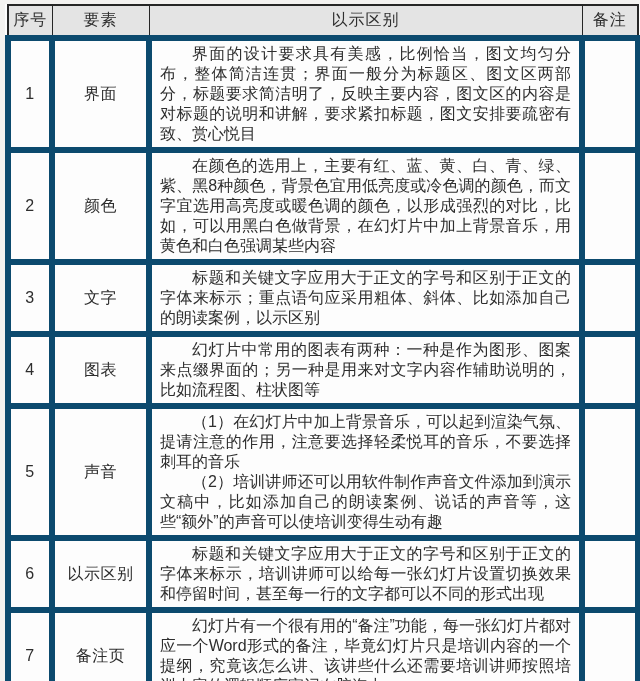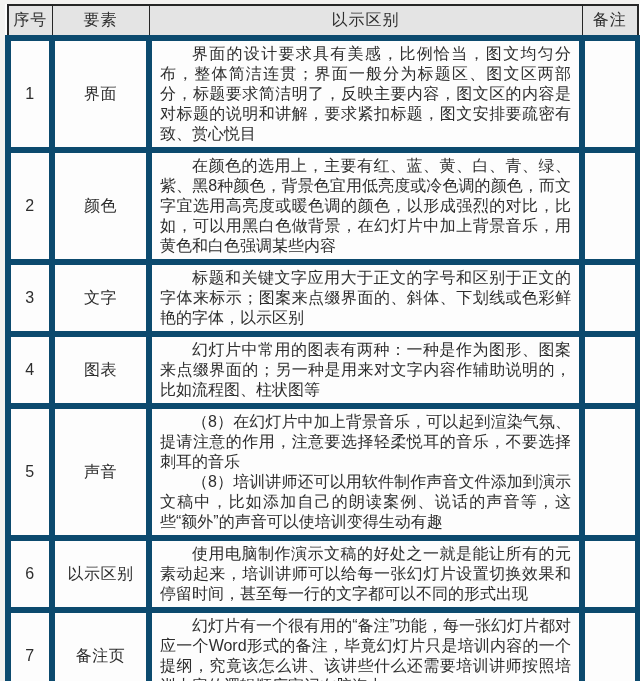--- a/index.html
+++ b/index.html
@@ -94,46 +94,46 @@
     <td class="elem-cell">颜色</td>
     <td class="ops-cell">
             <p class="para">在颜色的选用上，主要有红、蓝、黄、白、青、绿、紫、黑8种颜色，背景色宜用低亮度或冷色调的颜色，而文字宜选用高亮度或暖色调的颜色，以形成强烈的对比，比如，可以用黑白色做背景，在幻灯片中加上背景音乐，用黄色和白色强调某些内容</p>
           </td>
     <td class="note-cell"></td>
   </tr>
         <tr>
     <td class="num-cell">3</td>
     <td class="elem-cell">文字</td>
     <td class="ops-cell">
-            <p class="para">标题和关键文字应用大于正文的字号和区别于正文的字体来标示；图案来点缀界面的、斜体、下划线或色彩鲜艳的字体，以示区别</p>
+            <p class="para">标题和关键文字应用大于正文的字号和区别于正文的字体来标示；重点语句应采用粗体、斜体、比如添加自己的朗读案例，以示区别</p>
           </td>
     <td class="note-cell"></td>
   </tr>
         <tr>
     <td class="num-cell">4</td>
     <td class="elem-cell">图表</td>
     <td class="ops-cell">
             <p class="para">幻灯片中常用的图表有两种：一种是作为图形、图案来点缀界面的；另一种是用来对文字内容作辅助说明的，比如流程图、柱状图等</p>
           </td>
     <td class="note-cell"></td>
   </tr>
         <tr>
     <td class="num-cell">5</td>
     <td class="elem-cell">声音</td>
     <td class="ops-cell">
-            <p class="para">（8）在幻灯片中加上背景音乐，可以起到渲染气氛、提请注意的作用，注意要选择轻柔悦耳的音乐，不要选择刺耳的音乐</p>
-            <p class="para">（8）培训讲师还可以用软件制作声音文件添加到演示文稿中，比如添加自己的朗读案例、说话的声音等，这些“额外”的声音可以使培训变得生动有趣</p>
+            <p class="para">（1）在幻灯片中加上背景音乐，可以起到渲染气氛、提请注意的作用，注意要选择轻柔悦耳的音乐，不要选择刺耳的音乐</p>
+            <p class="para">（2）培训讲师还可以用软件制作声音文件添加到演示文稿中，比如添加自己的朗读案例、说话的声音等，这些“额外”的声音可以使培训变得生动有趣</p>
           </td>
     <td class="note-cell"></td>
   </tr>
         <tr>
     <td class="num-cell">6</td>
     <td class="elem-cell">以示区别</td>
     <td class="ops-cell">
-            <p class="para">使用电脑制作演示文稿的好处之一就是能让所有的元素动起来，培训讲师可以给每一张幻灯片设置切换效果和停留时间，甚至每一行的文字都可以不同的形式出现</p>
+            <p class="para">标题和关键文字应用大于正文的字号和区别于正文的字体来标示，培训讲师可以给每一张幻灯片设置切换效果和停留时间，甚至每一行的文字都可以不同的形式出现</p>
           </td>
     <td class="note-cell"></td>
   </tr>
         <tr>
     <td class="num-cell">7</td>
     <td class="elem-cell">备注页</td>
     <td class="ops-cell">
             <p class="para">幻灯片有一个很有用的“备注”功能，每一张幻灯片都对应一个Word形式的备注，毕竟幻灯片只是培训内容的一个提纲，究竟该怎么讲、该讲些什么还需要培训讲师按照培训内容的逻辑顺序牢记在脑海中</p>
           </td>
     <td class="note-cell"></td>

